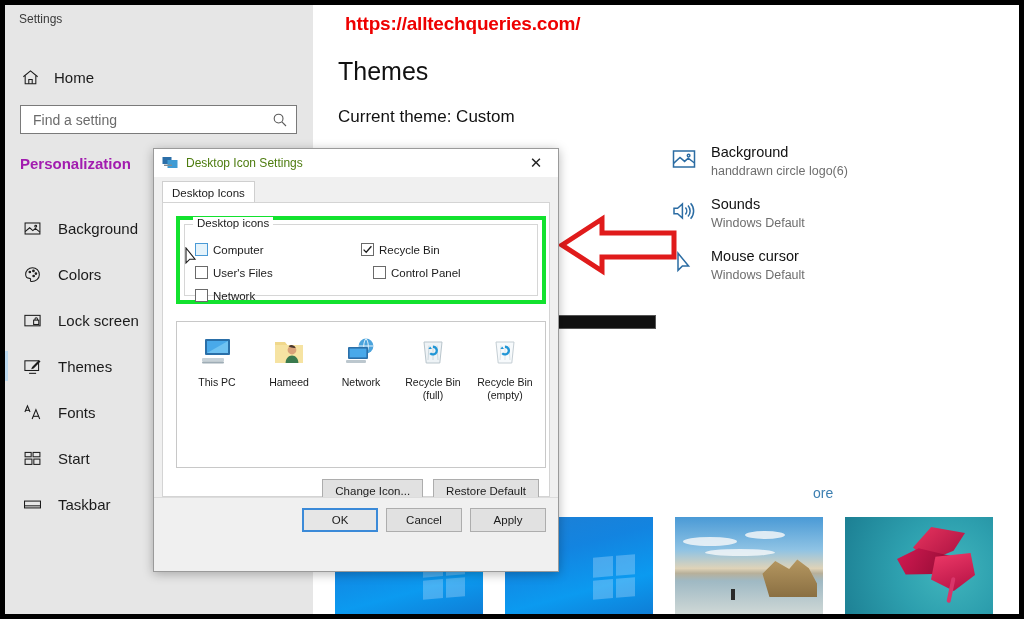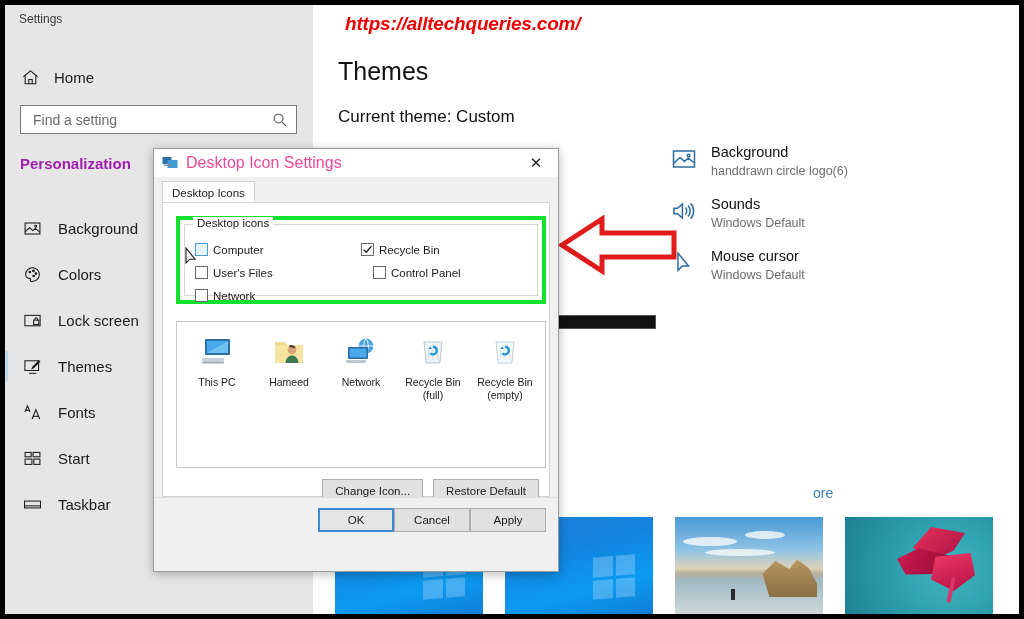--- a/index.html
+++ b/index.html
@@ -78,21 +78,20 @@
     width: 3px; height: 30px; background: #bcd9ef;
   }
 
   
   #content { position: absolute; left: 308px; top: 0; width: 706px; height: 609px; background:#fff; }
   #watermark {
     position: absolute; left: 340px; top: 8px;
     font-size: 19px; font-weight: bold; color: #ee0000;
     font-family: "Liberation Sans", sans-serif;
     letter-spacing: -0.2px;
-    font-style: italic;
   }
   #page-title { position: absolute; left: 25px; top: 52px; font-size: 25px; color: #111; }
   #current-theme { position: absolute; left: 25px; top: 102px; font-size: 17px; color: #111; }
 
   #theme-props { position: absolute; left: 358px; top: 138px; width: 330px; }
   .prop-row { display: flex; gap: 14px; height: 52px; align-items: flex-start; }
   .prop-row .pico { width: 26px; height: 26px; flex: 0 0 26px; margin-top: 3px; }
   .prop-title { font-size: 14.5px; color: #111; line-height: 17px; }
   .prop-sub { font-size: 12.5px; color: #6e6e6e; line-height: 17px; margin-top: 2px; }
 
@@ -166,21 +165,21 @@
     background: #f0f0f0;
     border: 1px solid #9a9a9a;
     box-shadow: 0 2px 10px rgba(0,0,0,.28);
   }
   #dlg-titlebar {
     height: 28px; background: #ffffff;
     display: flex; align-items: center; padding-left: 8px;
     position: relative;
   }
   #dlg-icon { width: 16px; height: 16px; flex:0 0 16px; margin-right: 8px; }
-  #dlg-title { font-size: 16px; color: #ec4899; text-align: center; }
+  #dlg-title { font-size: 12px; color: #4d7c0f; text-align: center; }
   #dlg-close {
     position: absolute; right: 0; top: 0; width: 44px; height: 28px;
     display:flex; align-items:center; justify-content:center;
     font-size: 15px; color: #222; cursor: default;
   }
   #dlg-body { position: relative; height: 364px; background: #f0f0f0; }
   #tabstrip {
     position: absolute; left: 8px; top: 4px; height: 22px;
     display: flex; align-items: flex-end;
   }
@@ -244,21 +243,21 @@
     cursor: default;
   }
   .dlgbtn.default { border: 2px solid #3b8ad8; background:#e6e6e6; }
 
   #allow-themes-row { position: absolute; left: 14px; top: 313px; display:flex; align-items:center; gap:5px; }
 
   #dlg-footer {
     position: absolute; left: 0; right: 0; bottom: 0; height: 44px;
     background: #f0f0f0; border-top: 1px solid #dcdcdc;
     display: flex; align-items: center; justify-content: flex-end;
-    padding-right: 12px;
+    gap: 8px; padding-right: 12px;
   }
   #dlg-footer .dlgbtn { height: 24px; min-width: 76px; }
 </style>
 </head>
 <body>
 
 <div id="screen">
 
   <div id="settings-window">
 

